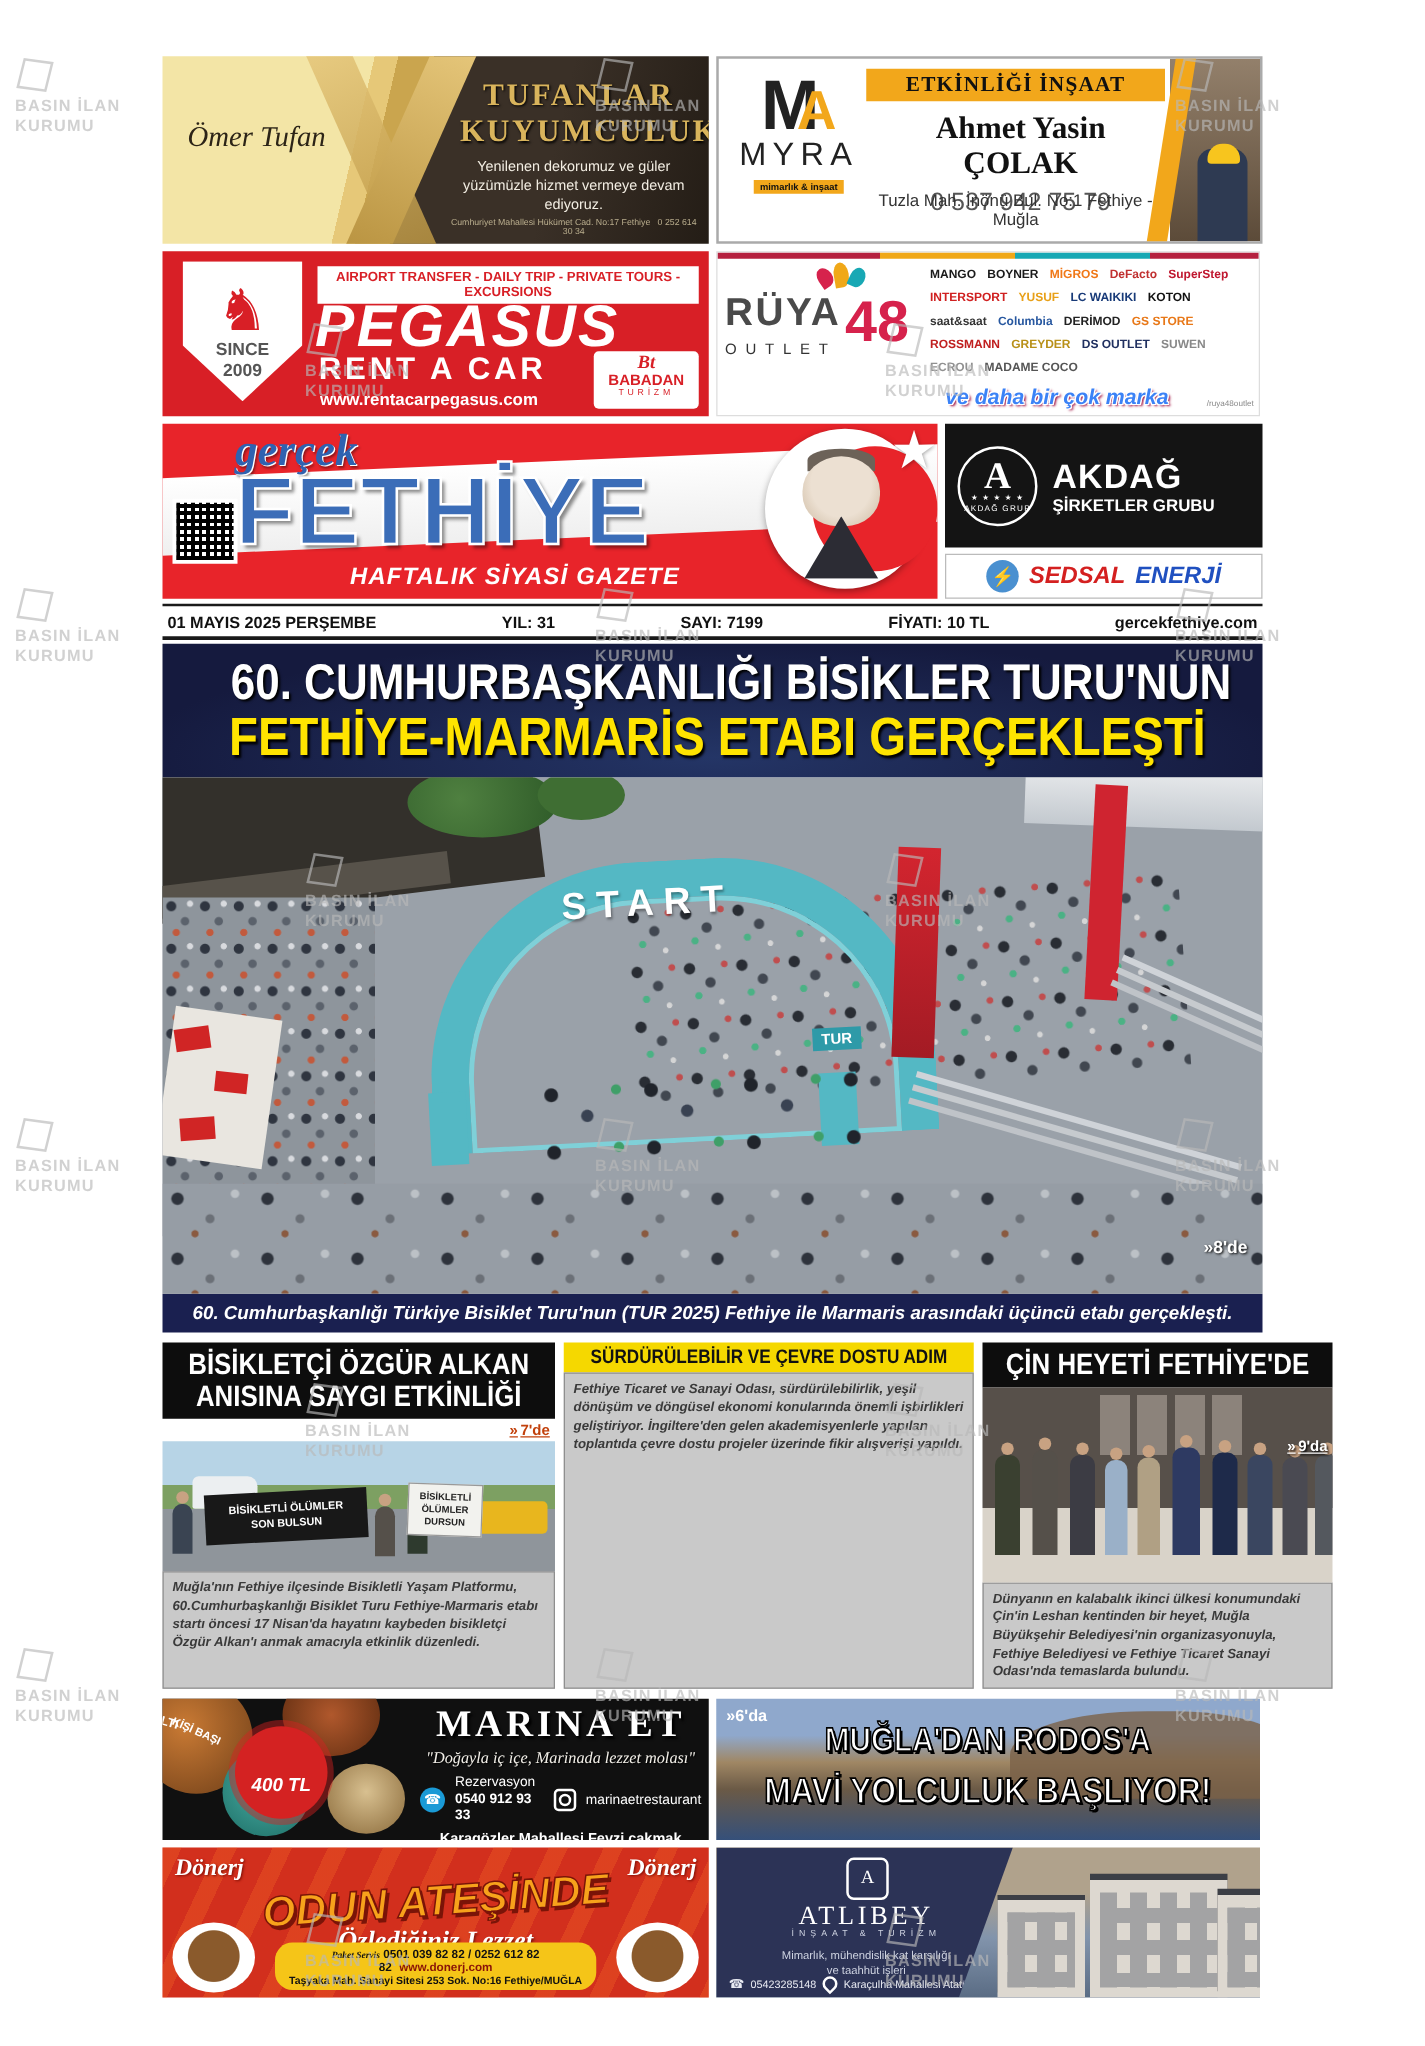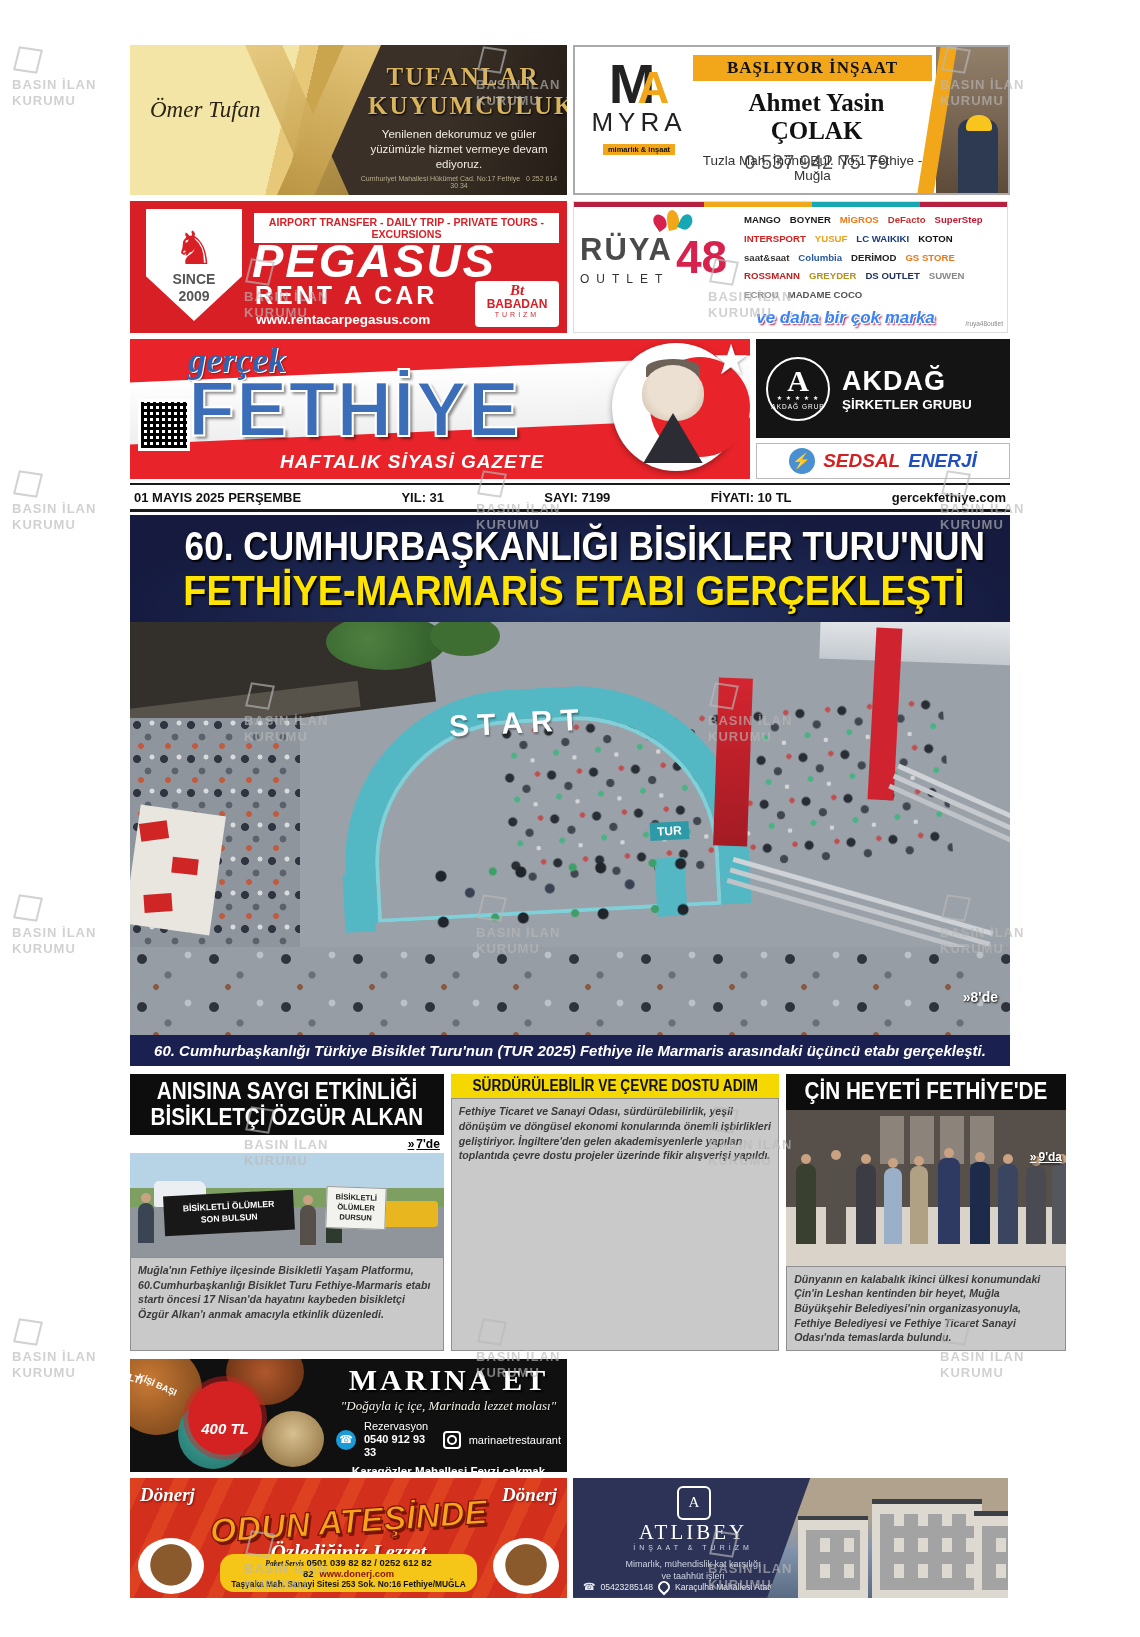--- a/index.html
+++ b/index.html
@@ -8,21 +8,21 @@
   .content{position:absolute;left:130px;top:45px;width:880px;}
   .row{display:flex;gap:6px;margin-bottom:6px;}
 
   
   .watermark-layer{position:absolute;inset:0;z-index:60;pointer-events:none;}
   .wm{position:absolute;color:rgba(185,185,185,.65);font-weight:bold;font-size:13px;letter-spacing:1px;line-height:1.25;}
   .wm .wm-cube{display:block;width:20px;height:20px;border:2px solid rgba(185,185,185,.65);transform:skew(-14deg,8deg);margin:0 0 5px 4px;}
 
   
   .cond{display:inline-block;transform:scaleX(.88);transform-origin:center;white-space:nowrap;}
-  .pref{font-weight:bold;font-size:12px;color:#000000;text-decoration:underline;}
+  .pref{font-weight:bold;font-size:12px;color:#c2410c;text-decoration:underline;}
   .pref .chev{font-weight:bold;text-decoration:none;margin-right:2px;}
   .summary{background:#c9c9c9;border:1px solid #8f8f8f;margin:0;padding:5px 7px;font-size:10.6px;line-height:1.38;font-weight:bold;font-style:italic;color:#3a3a3a;}
 
   
   .ad{position:relative;overflow:hidden;}
   .tufanlar{width:437px;height:150px;background:linear-gradient(103deg,#f3e5a6 0 36%,#e6c878 36% 40%,#caa54e 40% 46%,#3a3027 46% 70%,#241d16 100%);}
   .tufanlar .chevA,.tufanlar .chevB{position:absolute;width:34px;height:200px;background:linear-gradient(180deg,#e7c87c,#b8923f);top:-25px;}
   .tufanlar .chevA{left:182px;transform:rotate(24deg);}
   .tufanlar .chevB{left:150px;transform:rotate(-24deg);opacity:.85;}
   .tuf-sig{position:absolute;left:20px;top:52px;font-family:"Liberation Serif",serif;font-style:italic;font-size:23px;color:#2c2417;}
@@ -239,21 +239,21 @@
         <div class="tuf-title"><span>TUFANLAR</span><br><span>KUYUMCULUK</span></div>
         <div class="tuf-tag">Yenilenen dekorumuz ve güler yüzümüzle hizmet vermeye devam ediyoruz.</div>
         <div class="tuf-addr"><span>Cumhuriyet Mahallesi Hükümet Cad. No:17 Fethiye</span> &nbsp; <span>0 252 614 30 34</span></div>
       </div>
       <div class="ad myra">
         <div class="myra-photo"></div>
         <div class="myra-stripe"></div>
         <div class="myra-worker"></div>
         <div class="myra-helmet"></div>
         <div class="myra-band">
-            <span>BAŞLIYOR İNŞAAT</span>
+            <span>ETKİNLİĞİ İNŞAAT</span>
           </div>
         <div class="myra-logo">
           <span class="myra-m">M</span><span class="myra-a">A</span>
           <div class="myra-name">MYRA</div>
           <span class="myra-tag">mimarlık &amp; inşaat</span>
         </div>
         <div class="myra-person">
           <div class="nm">Ahmet Yasin ÇOLAK</div>
           <div class="ph">0 537 942 75 79</div>
         </div>
@@ -385,22 +385,22 @@
         <div class="ph-crowd-bottom"></div>
         <div class="lead-pref"><span class="chev">»</span><span>8'de</span></div>
       </div>
       <div class="lead-caption">60. Cumhurbaşkanlığı Türkiye Bisiklet Turu'nun (TUR 2025) Fethiye ile Marmaris arasındaki üçüncü etabı gerçekleşti.</div>
     </div>
 
     <div class="stories">
 
       <article class="story">
         <div class="story-head">
+          <span class="l"><span class="cond">BİSİKLETÇİ ÖZGÜR ALKAN</span></span>
           <span class="l"><span class="cond">ANISINA SAYGI ETKİNLİĞİ</span></span>
-          <span class="l"><span class="cond">BİSİKLETÇİ ÖZGÜR ALKAN</span></span>
         </div>
         <div class="refline">
             <span class="pref"><span class="chev">»</span><span>7'de</span></span>
           </div>
         <div class="photo p-protest">
           <div class="van"></div>
           <div class="taxi"></div>
           <div class="person" style="left:8px;top:50px;background:#3a4452;"></div>
           <div class="person" style="left:170px;top:52px;background:#55504a;"></div>
           <div class="person" style="left:196px;top:50px;background:#2e3a2e;"></div>
@@ -456,20 +456,26 @@
           <div class="marina-tag">"Doğayla iç içe, Marinada lezzet molası"</div>
           <div class="marina-contact">
             <span class="circle-ic">☎</span>
             <span class="marina-res"><span>Rezervasyon</span><br><b>0540 912 93 33</b></span>
             <span class="ig"></span>
             <span>marinaetrestaurant</span>
           </div>
           <div class="marina-addr">Karagözler Mahallesi Fevzi çakmak Caddesi No: 50</div>
         </div>
       </div>
+      <div class="ad rodos">
+        <div class="rodos-hill"></div>
+        <div class="rodos-ref"><span class="chev">»</span><span>6'da</span></div>
+        <div class="rodos-h rh1"><span class="cond">MUĞLA'DAN RODOS'A</span></div>
+        <div class="rodos-h rh2"><span class="cond">MAVİ YOLCULUK BAŞLIYOR!</span></div>
+      </div>
     </div>
 
     <div class="row">
       <div class="ad donerj">
         <div class="donerj-logo dl-l">Dönerj</div>
         <div class="donerj-logo dl-r">Dönerj</div>
         <div class="donerj-h">ODUN ATEŞİNDE</div>
         <div class="donerj-sub">Özlediğiniz Lezzet</div>
         <div class="plate pl-l"></div>
         <div class="plate pl-r"></div>

